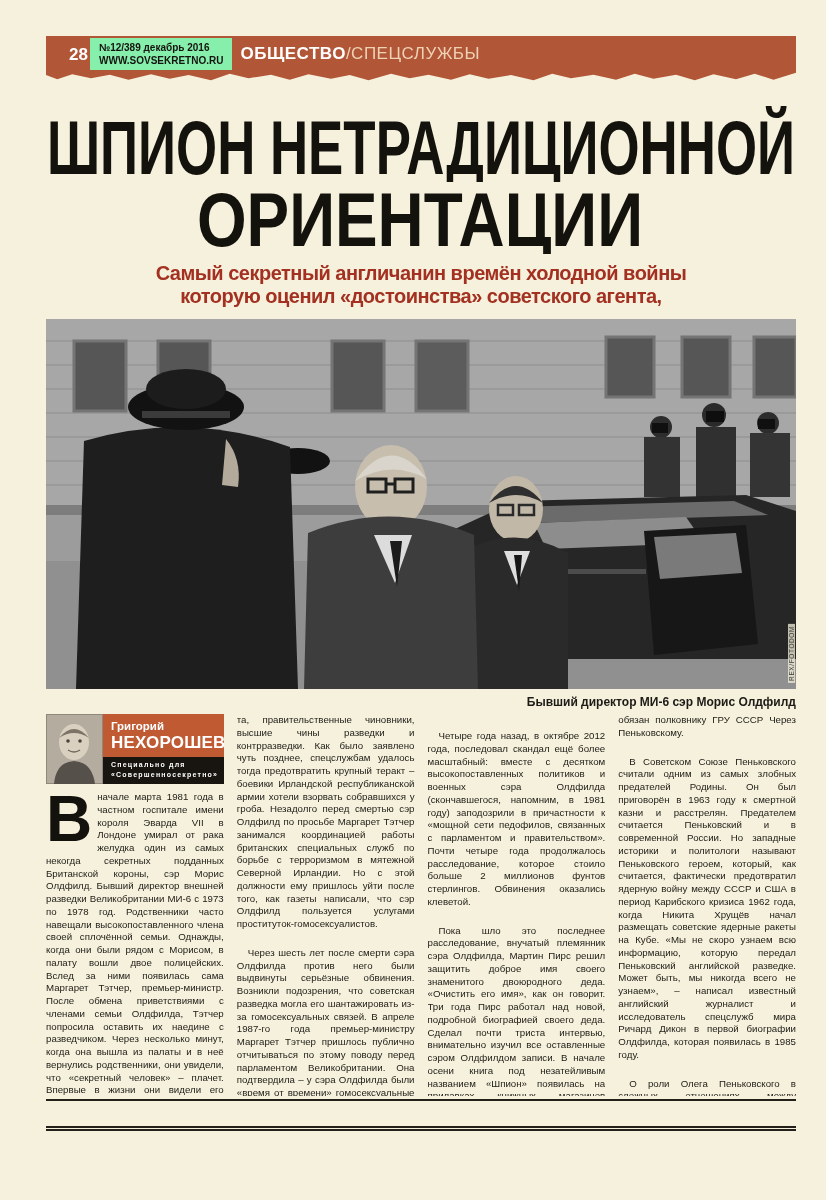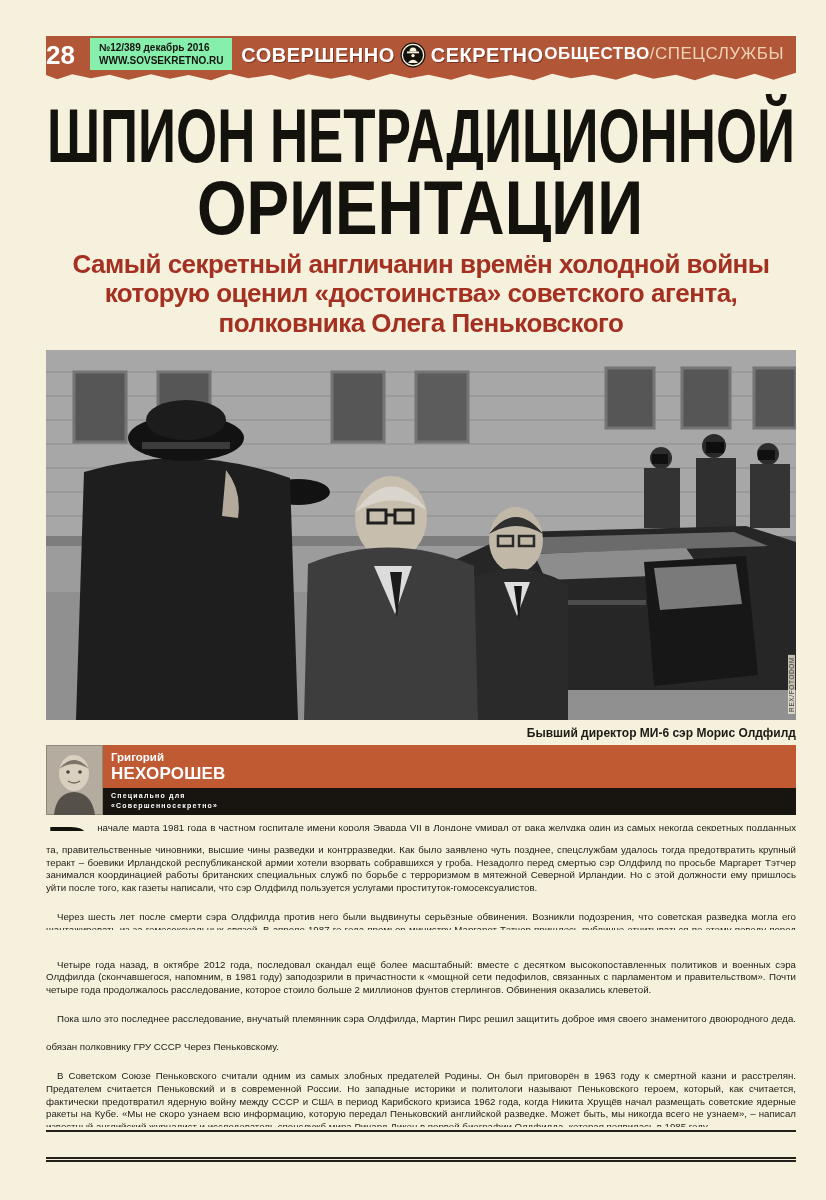--- a/index.html
+++ b/index.html
@@ -18,22 +18,22 @@
     display:flex;
     align-items:center;
     clip-path: polygon(0 0,100% 0,
       100% 80%,97% 95%,94.5% 82%,92% 94%,89% 83%,86.5% 96%,84% 84%,81% 93%,
       78.5% 82%,76% 95%,73% 84%,70% 92%,67.5% 82%,65% 96%,62% 85%,59% 93%,
       56.5% 83%,54% 95%,51% 84%,48.5% 92%,46% 82%,43% 96%,40.5% 85%,38% 93%,
       35% 83%,32.5% 95%,30% 84%,27% 92%,24.5% 82%,22% 96%,19% 85%,16.5% 93%,
       14% 83%,11% 95%,8.5% 84%,6% 92%,3.5% 83%,1.5% 94%,0 85%);
   }
   .pagenum {
-    width:42px; text-align:left;
-    color:#fff; font-size:26px; font-weight:800; padding-bottom:8px;
+    width:42px; text-align:right;
+    color:#fff; font-size:17px; font-weight:800; padding-bottom:8px;
   }
   .issuebox {
     background:#86efac; color:#15130f;
     font-size:10px; font-weight:700; line-height:1.3;
     padding:3px 9px; margin:0 8px 10px 2px;
   }
   .masthead {
     flex:1; display:flex; justify-content:center; align-items:center;
     gap:5px; padding-bottom:8px;
     color:#fff; font-size:20px; font-weight:800; letter-spacing:0.5px;
@@ -41,51 +41,51 @@
     white-space:nowrap;
   }
   .masthead svg { display:block; }
   .section {
     padding:0 12px 10px 0; white-space:nowrap; font-size:17px;
   }
   .section b { color:#ffffff; font-weight:800; letter-spacing:0.5px; }
   .section .light { color:#eed2b4; font-weight:400; letter-spacing:0.5px; }
 
   
-  .headline { margin-top:12px; text-align:left; }
+  .headline { margin-top:24px; text-align:left; }
   .headline svg { display:block; margin:0 auto; }
   .headline text {
     font-family:"Liberation Sans", sans-serif;
     font-weight:800; fill:#14120d;
   }
   .subhead {
     margin-top:8px; text-align:center;
     color:#a33021; font-weight:700;
-    font-size:26px; line-height:1.13; letter-spacing:-0.5px;
+    font-size:20px; line-height:1.13; letter-spacing:-0.5px;
   }
 
   
   .photo {
     position:relative; margin-top:12px; height:370px;
     background:#8f8f8f; overflow:hidden;
   }
   .photo svg { display:block; width:100%; height:100%; }
   .credit {
     position:absolute; right:1px; bottom:6px;
     writing-mode:vertical-rl; transform:rotate(180deg);
     font-size:6.5px; color:#3d3b36; letter-spacing:0.6px;
     background:rgba(245,241,220,0.75); padding:2px 0;
   }
   .caption {
     text-align:right; font-size:12px; font-weight:700;
     margin:6px 0 5px;
   }
 
   
-  .columns { display:flex; gap:13px; height:382px; overflow:hidden;flex-direction:column; }
+  .columns { display:flex; gap:13px; height:382px; overflow:hidden; }
   .col { flex:1 1 0; min-width:0; overflow:hidden; text-align:justify;
          font-size:9.7px; line-height:1.315; }
   .col p { margin:0; }
   .col p.ind { text-indent:11px; margin-top:16px; }
   .dropcap {
     float:left; font-size:64px; line-height:50px;
     font-weight:700; padding:3px 5px 0 0; color:#14120d;
   }
 
   
@@ -116,52 +116,37 @@
 <body>
 
 <div class="page">
 
   <header class="topbar">
     <div class="pagenum">28</div>
     <div class="issuebox">
       <div>№12/389  декабрь 2016</div>
       <div>WWW.SOVSEKRETNO.RU</div>
     </div>
-    <div class="masthead">
-      <span>СОВЕРШЕННО</span>
-      <span>
-        <svg width="26" height="26" viewBox="0 0 26 26" aria-hidden="true">
-          <circle cx="13" cy="13" r="12.5" fill="#14110d"></circle>
-          <circle cx="13" cy="13" r="10.6" fill="none" stroke="#f5f1dc" stroke-width="1.2"></circle>
-          <rect x="7" y="9.5" width="12" height="1.8" fill="#f5f1dc"></rect>
-          <path d="M9.5 9.5 Q9.5 5.5 13 5.5 Q16.5 5.5 16.5 9.5 Z" fill="#f5f1dc"></path>
-          <circle cx="13" cy="13.6" r="1.7" fill="#f5f1dc"></circle>
-          <path d="M8.5 20 Q13 15.5 17.5 20 L17.5 21 L8.5 21 Z" fill="#f5f1dc"></path>
-        </svg>
-      </span>
-      <span>СЕКРЕТНО</span>
-    </div>
     <div class="section">
       <b>ОБЩЕСТВО</b><span class="light">/СПЕЦСЛУЖБЫ</span>
     </div>
   </header>
 
   <div class="headline">
     <svg width="750" height="76">
       <text x="1" y="68" font-size="76" textLength="748" lengthAdjust="spacingAndGlyphs">ШПИОН НЕТРАДИЦИОННОЙ</text>
     </svg>
     <svg width="450" height="76" style="margin-top:-4px">
       <text x="1" y="68" font-size="76" textLength="446" lengthAdjust="spacingAndGlyphs">ОРИЕНТАЦИИ</text>
     </svg>
   </div>
 
   <div class="subhead">
     <div>Самый секретный англичанин времён холодной войны</div>
     <div>которую оценил «достоинства» советского агента,</div>
-    <div>полковника Олега Пеньковского</div>
   </div>
 
   <figure class="photo" style="margin:12px 0 0">
     <svg viewBox="0 0 750 370" preserveAspectRatio="none">
 
       <rect x="0" y="0" width="750" height="370" fill="#909090"></rect>
       <rect x="0" y="0" width="750" height="190" fill="#a7a7a7"></rect>
       <g stroke="#9a9a9a" stroke-width="2">
         <line x1="0" y1="22" x2="750" y2="22"></line>
           <line x1="0" y1="46" x2="750" y2="46"></line>

